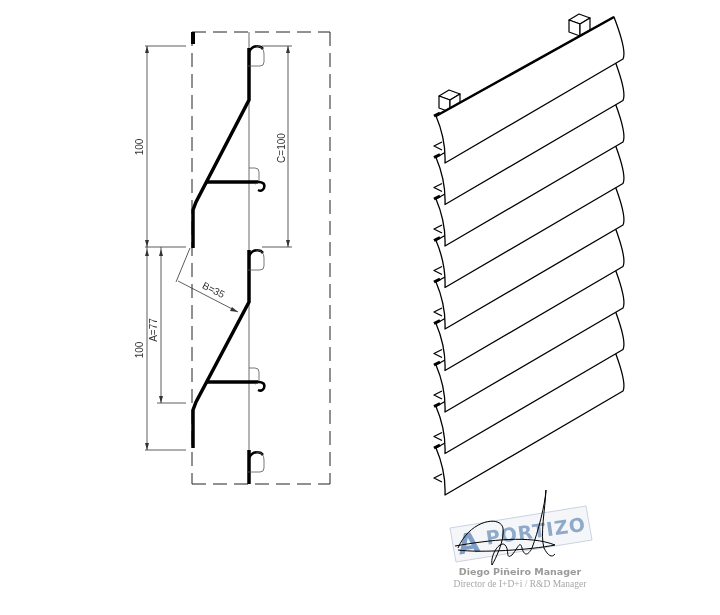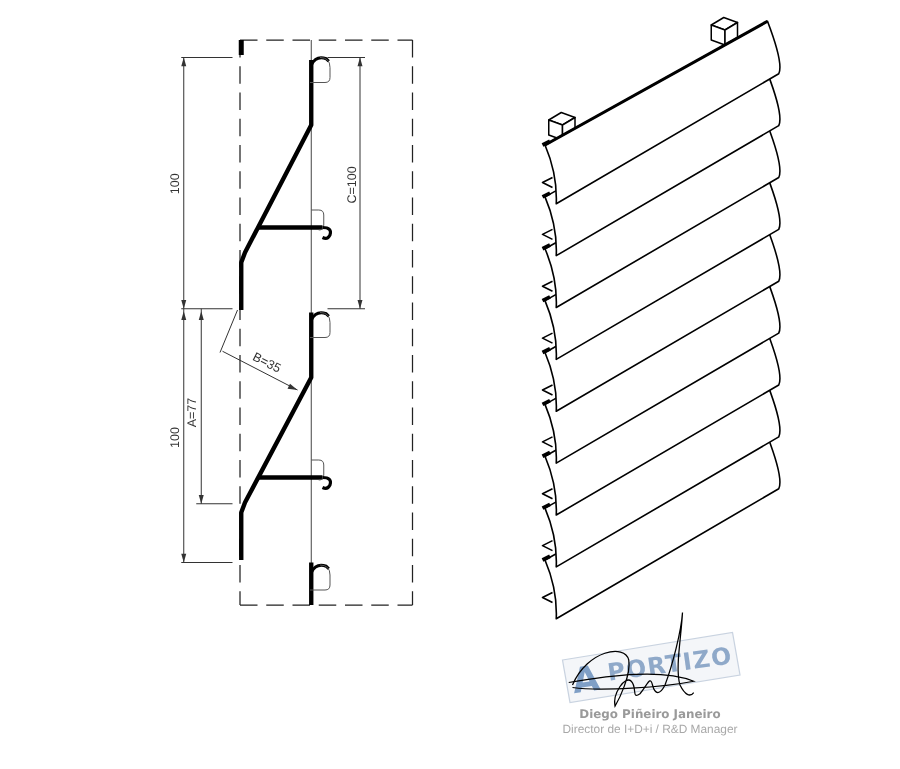--- a/index.html
+++ b/index.html
@@ -2,21 +2,21 @@
 <html><head>
 <meta charset="utf-8">
 <style>
   html, body { margin: 0; padding: 0; background: #ffffff; }
   body { width: 720px; height: 615px; position: relative; overflow: hidden; font-family: "Liberation Sans", sans-serif; }
   svg { position: absolute; left: 0; top: 0; }
   .dimtext { font-family: "Liberation Sans", sans-serif; font-size: 10px; fill: #333; }
   .stamp-text { font-family: "DejaVu Sans", sans-serif; font-weight: bold; font-size: 19px; fill: #8fa9c9; letter-spacing: 1px; }
   .sig-block { position: absolute; left: 420px; top: 566px; width: 200px; text-align: center; }
   .sig-name { font-family: "DejaVu Sans", sans-serif; font-size: 9.5px; font-weight: bold; color: #9a9a9a; line-height: 12px; }
-  .sig-role { font-family: Liberation Sans, sans-serif; font-size: 9.5px; color: #a8a8a8; line-height: 12px; }
+  .sig-role { font-family: Liberation Serif, serif; font-size: 9.5px; color: #a8a8a8; line-height: 12px; }
 </style>
 </head>
 <body>
 
 <svg width="720" height="615" viewBox="0 0 720 615">
 
   <g>
 
     <g stroke="#222" stroke-width="1" fill="none" stroke-dasharray="14,7">
       <line x1="192" y1="32" x2="330" y2="32"></line>
@@ -141,15 +141,15 @@
     <text x="486" y="540" class="stamp-text" transform="rotate(-8,520,535)">PORTIZO</text>
     <text x="458" y="553" style="font-family:'DejaVu Sans',sans-serif;font-weight:bold;font-size:28px;fill:#7f9fc6;" transform="rotate(-8,470,545)">A</text>
   </g>
   <g stroke="#000" stroke-width="1" fill="none">
     <path d="M458,548 C470,520 500,515 503,528 C505,540 495,560 492,565 C490,555 500,540 505,545 C510,550 505,560 512,555 C518,548 520,540 522,548 C524,556 528,556 532,548 C538,532 545,505 546,490 C545,510 540,535 544,548 C548,556 552,558 555,554"></path>
     <path d="M455,546 C490,540 530,535 555,545 C530,550 480,553 458,550"></path>
   </g>
 </svg>
 
 <div class="sig-block">
-  <div class="sig-name">Diego Piñeiro Janeiro</div>
+  <div class="sig-name">Diego Piñeiro Manager</div>
   <div class="sig-role">Director de I+D+i / R&amp;D Manager</div>
 </div>
 
 </body></html>

